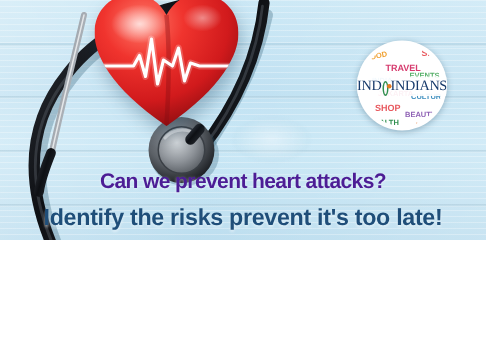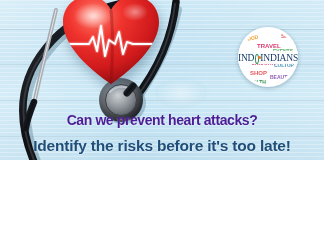--- a/index.html
+++ b/index.html
@@ -278,15 +278,15 @@
       <span class="wc" style="left:33px; top:33px; font-size:5px; color:#3f8fbf;">CULTURE</span>
     </div>
     <div class="logo-bar">
       <span class="logo-word">IND</span>
       <span class="logo-emblem"></span>
       <span class="logo-word">INDIANS</span>
     </div>
   </div>
 
   <div class="headline">Can we prevent heart attacks?</div>
-  <div class="subline">Identify the risks before it's too late!</div>
+  <div class="subline">Identify the risks prevent it's too late!</div>
 
 </div>
 
 </body></html>

